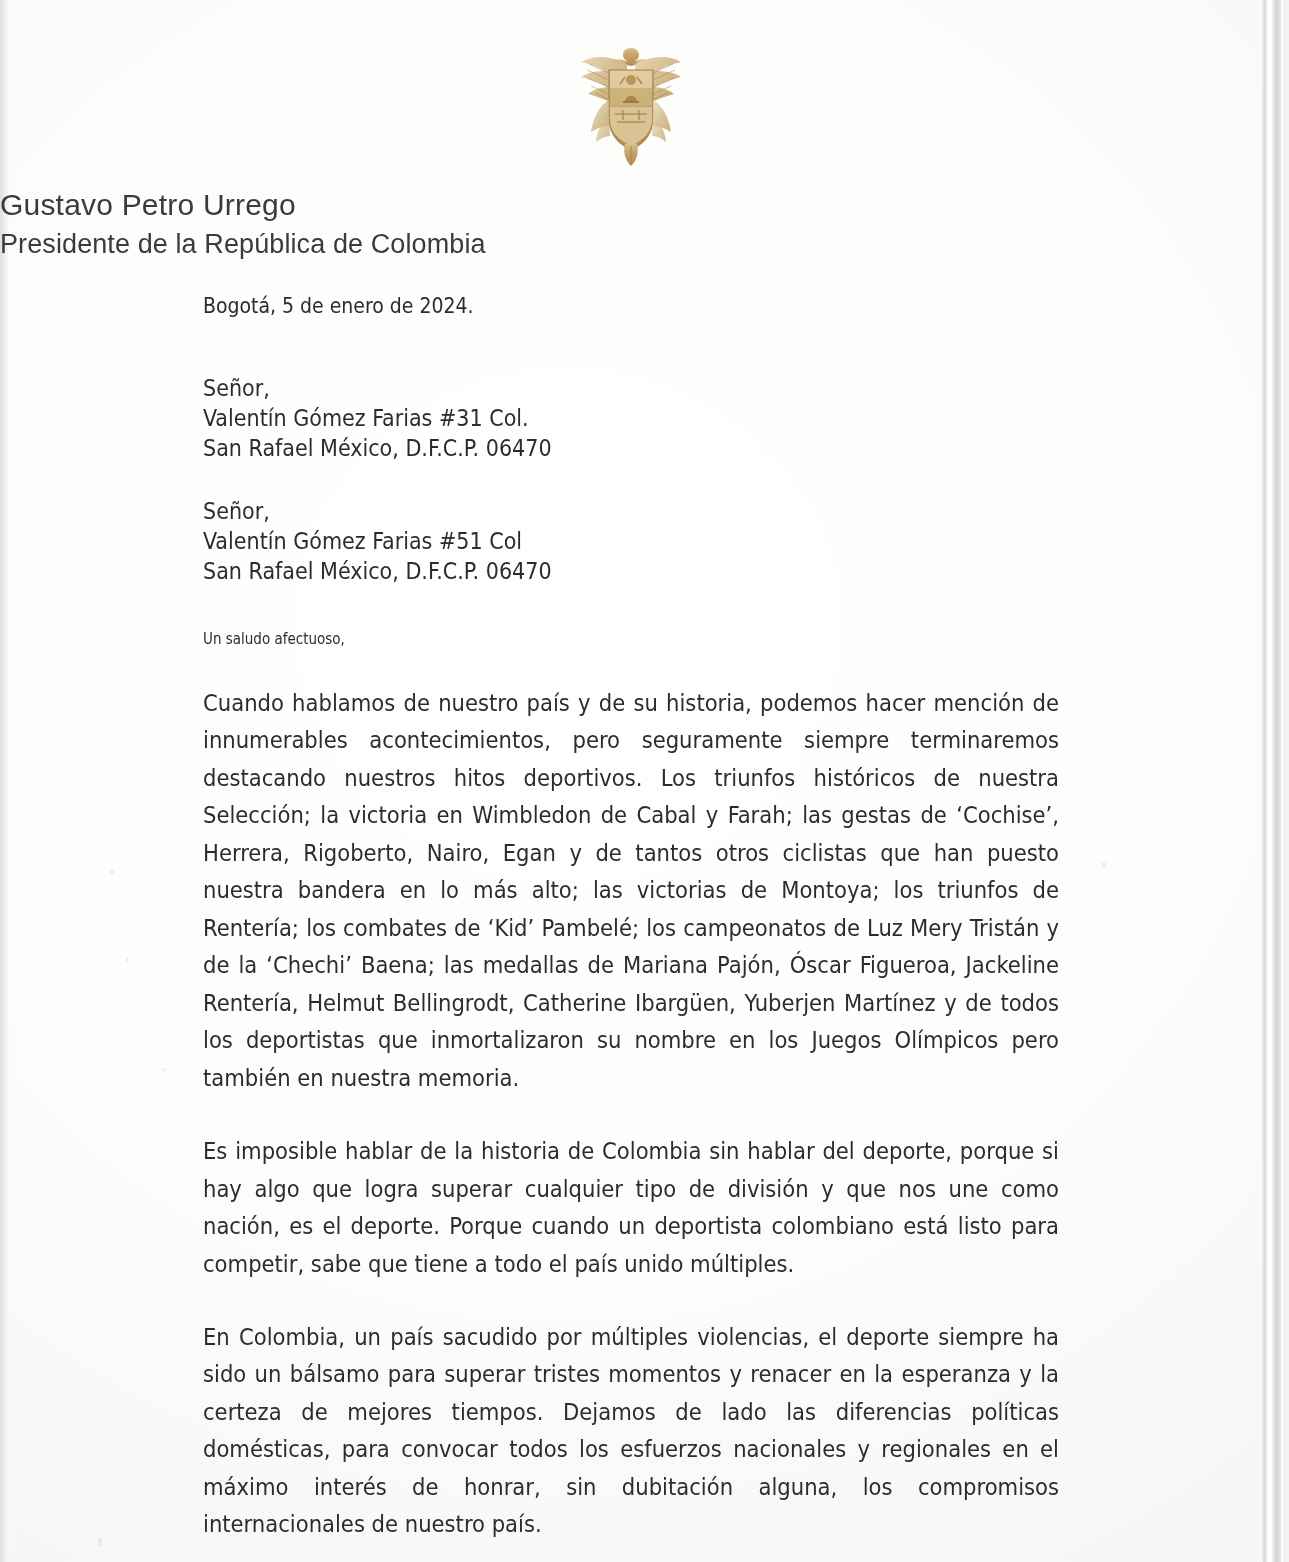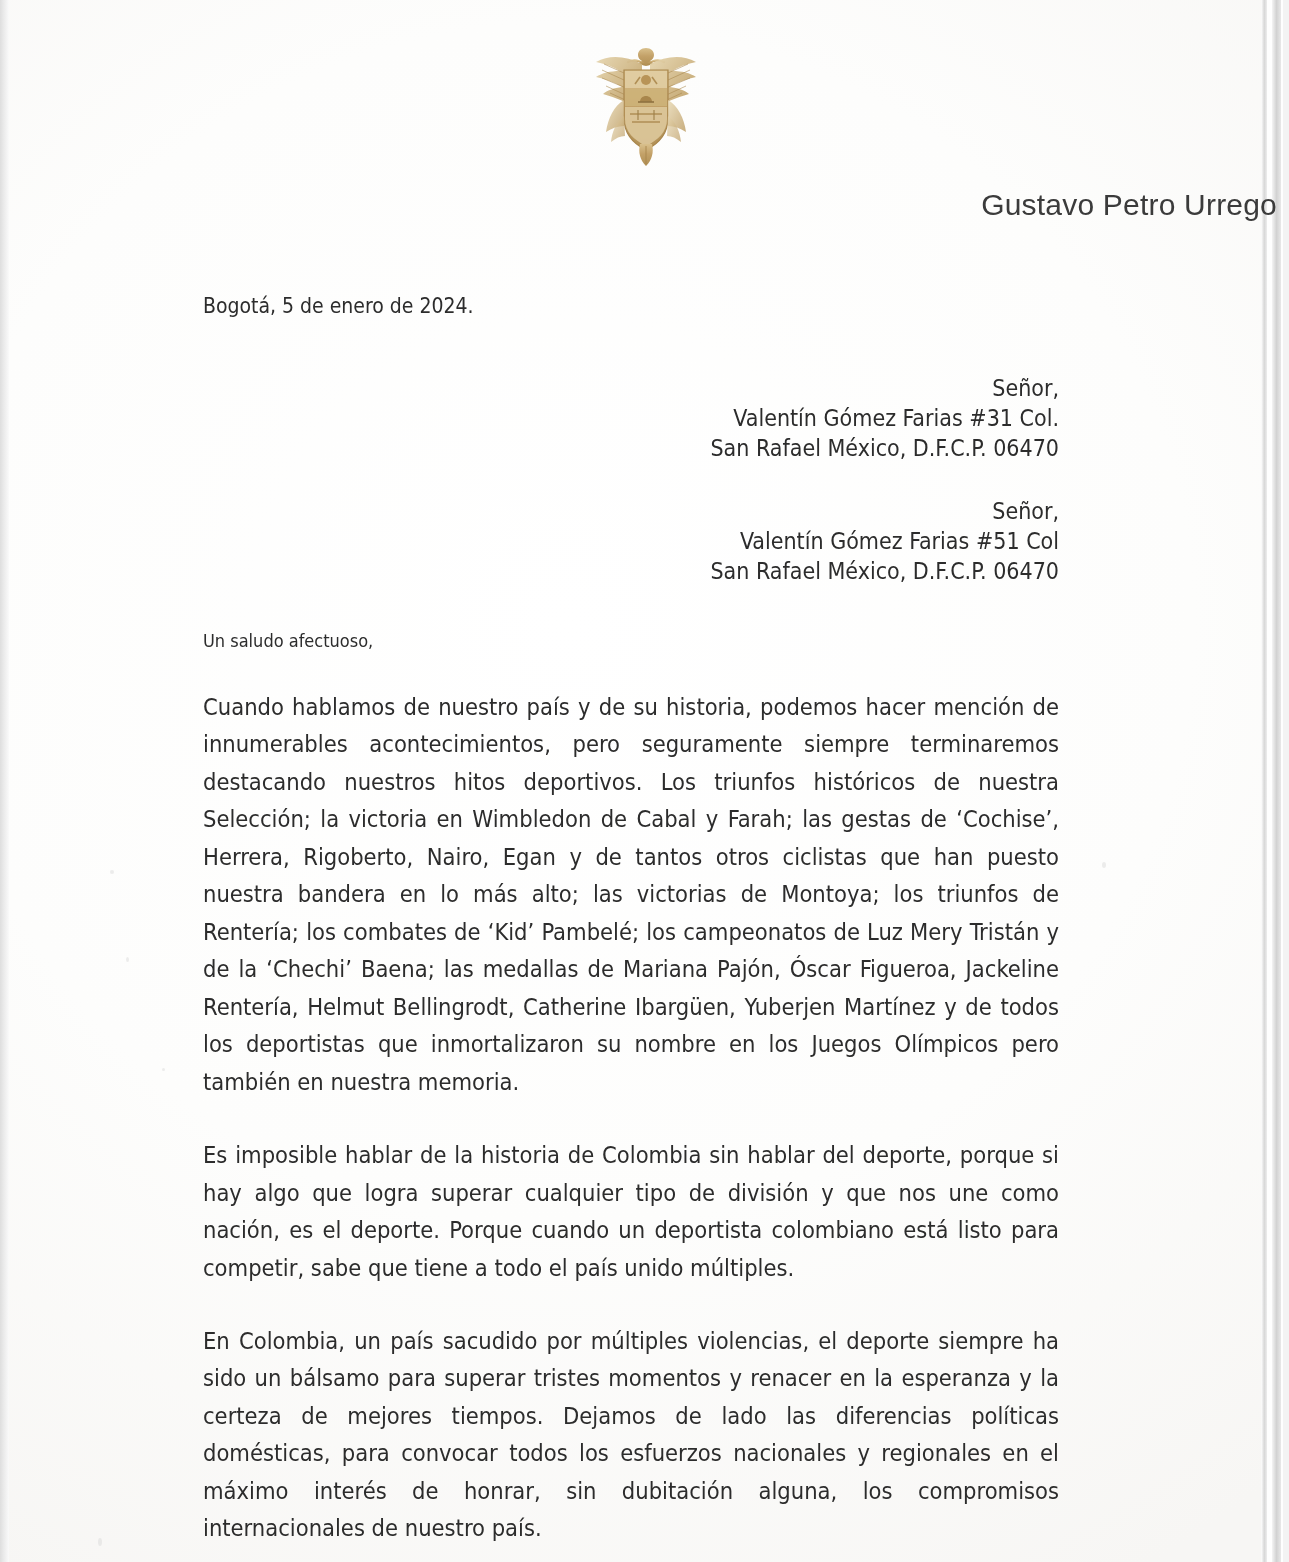--- a/index.html
+++ b/index.html
@@ -60,22 +60,21 @@
     height: 1562px;
     background: #f3f3f3;
   }
 
   
   .letterhead {
     position: absolute;
     left: 0;
     top: 40px;
     width: 1262px;
-    text-align: right;
-    margin-left: 15px;
+    text-align: left;
   }
   .crest {
     display: block;
     margin: 0 auto;
     width: 132px;
     height: 128px;
   }
   .lh-name {
     margin-top: 20px;
     font-size: 30px;
@@ -102,38 +101,37 @@
     font-stretch: condensed;
   }
 
   .date-line {
     font-size: 21px;
     line-height: 1.35;
   }
 
   .addr-block {
     margin-top: 54px;
-    text-align: right;
   }
   .addr-block.second {
     margin-top: 33px;
   }
   .addr-line {
     font-size: 23px;
     line-height: 1.30;
     white-space: nowrap;
   }
   .addr-line.bold {
     font-weight: bold;
     letter-spacing: 0.1px;
   }
 
   .salutation {
     margin-top: 42px;
-    font-size: 18px;
+    font-size: 15px;
     line-height: 1.35;
   }
 
   .para {
     margin-top: 36px;
     font-size: 23.5px;
     line-height: 1.595;
     text-align: justify;
     text-justify: inter-word;
     hyphens: none;
@@ -208,20 +206,21 @@
       <path d="M44 60 C34 66 28 78 26 92 C32 88 38 86 44 86 Z" fill="url(#goldLight)" opacity="0.8"></path>
       <path d="M88 60 C98 66 104 78 106 92 C100 88 94 86 88 86 Z" fill="url(#goldLight)" opacity="0.8"></path>
       <path d="M44 76 C36 82 32 92 31 102 C36 98 40 96 45 96 Z" fill="url(#goldLight)" opacity="0.7"></path>
       <path d="M88 76 C96 82 100 92 101 102 C96 98 92 96 87 96 Z" fill="url(#goldLight)" opacity="0.7"></path>
 
       <path d="M60 104 C58 112 60 120 66 126 C72 120 74 112 72 104 Z" fill="url(#gold)"></path>
       <path d="M66 106 L66 124" stroke="#a8864c" stroke-width="0.9"></path>
     </svg>
 
     <div class="lh-name">Gustavo Petro Urrego</div>
+    <div class="lh-title">Presidente de la República de Colombia</div>
   </div>
 
   <div class="body-block">
 
     <div class="date-line">Bogotá, 5 de enero de 2024.</div>
 
     <div class="addr-block">
       <div class="addr-line">Señor,</div>
       <div class="addr-line">Valentín Gómez Farias #31 Col.</div>
       <div class="addr-line">San Rafael México, D.F.C.P. 06470</div>

